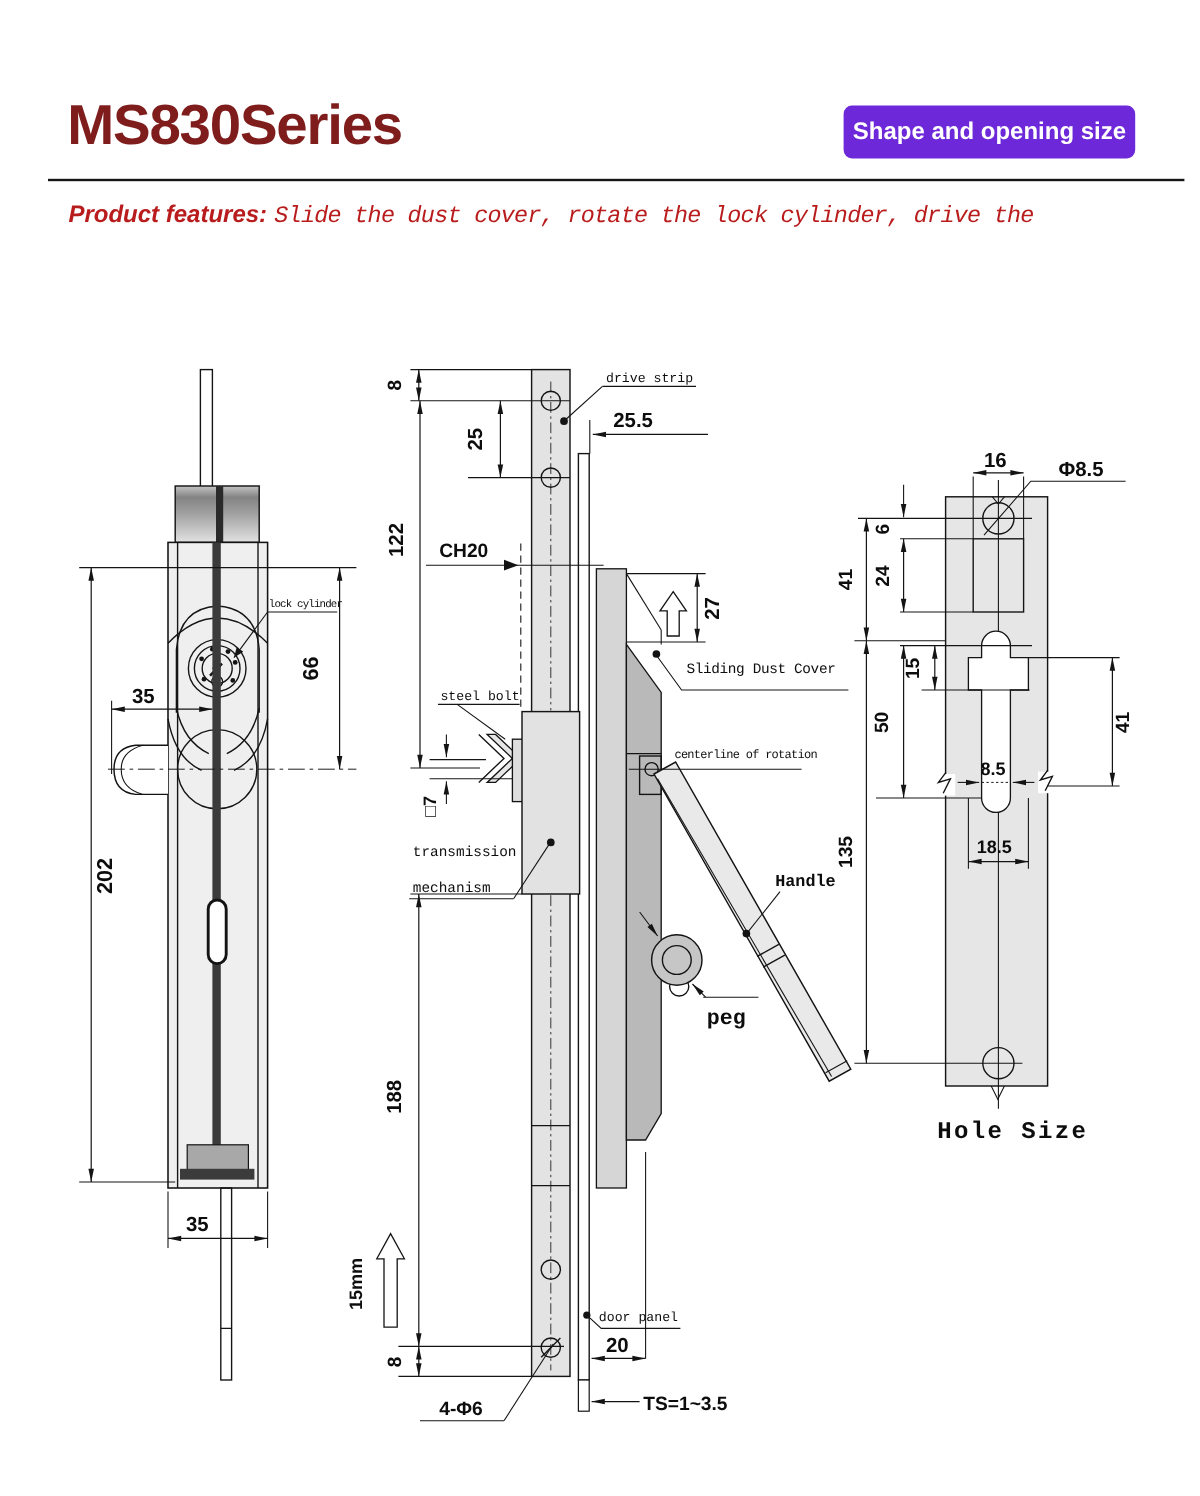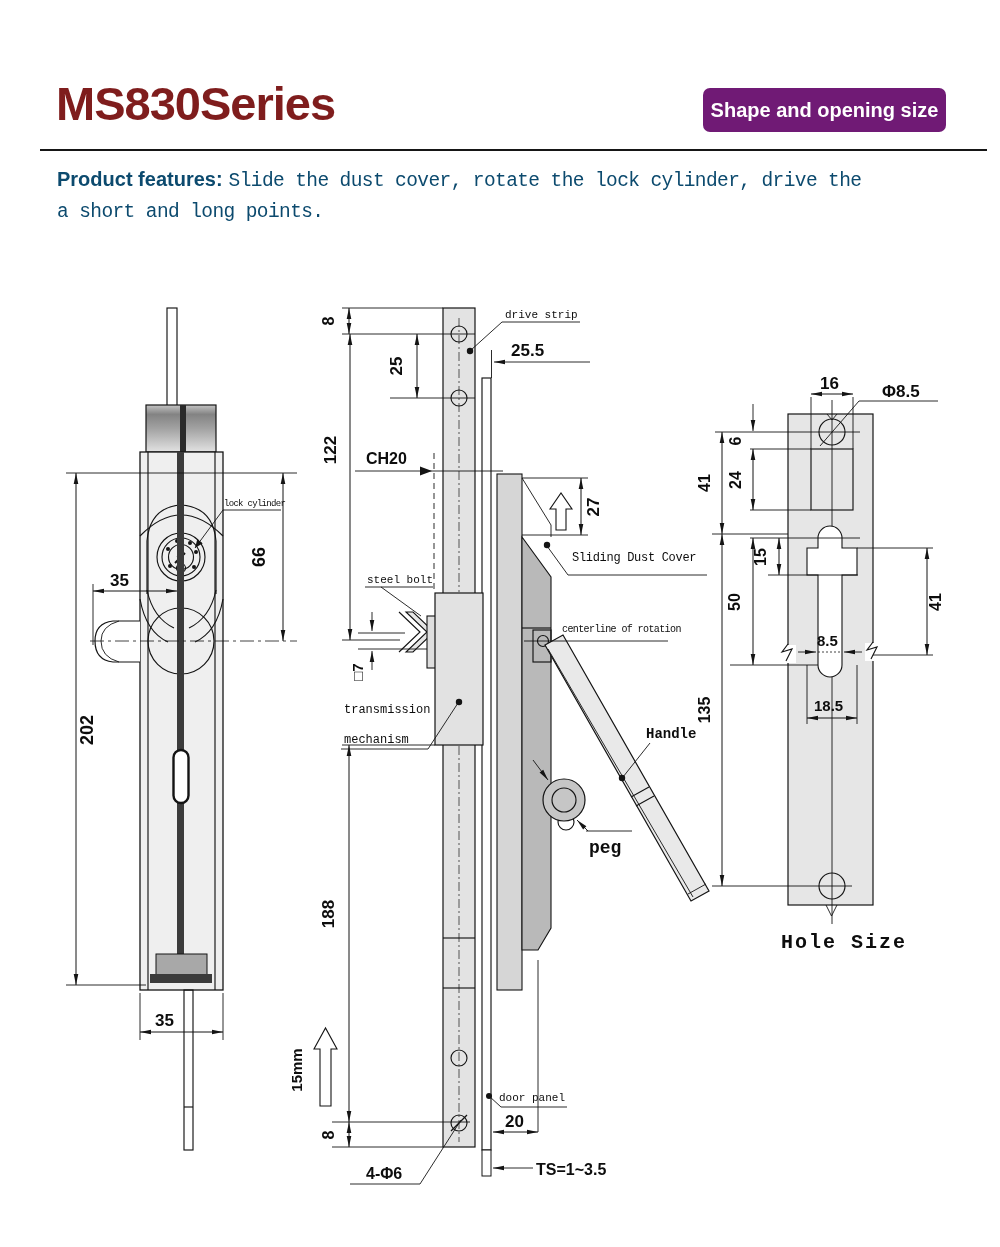--- a/index.html
+++ b/index.html
@@ -1,47 +1,46 @@
 <!DOCTYPE html>
 <html><head>
 <meta charset="utf-8">
 <style>
   html,body{margin:0;padding:0;}
   body{width:1000px;height:1247px;position:relative;background:#fff;
        font-family:"Liberation Sans",sans-serif;overflow:hidden;}
   .page-title{position:absolute;left:56px;top:76px;font-size:47px;font-weight:bold;
        color:#7f1d1d;letter-spacing:-1px;}
-  .badge{position:absolute;left:703px;top:88px;width:243px;height:44px;background:#701a75;
+  .badge{position:absolute;left:703px;top:88px;width:243px;height:44px;background:#6d28d9;
        border-radius:7px;color:#fff;font-size:20px;font-weight:bold;display:flex;
        align-items:center;justify-content:center;}
   .rule{position:absolute;left:40px;top:149px;width:947px;height:2px;background:#161616;}
   .features{position:absolute;left:57px;top:164px;width:916px;
        font-family:"Liberation Mono",monospace;font-size:19.5px;line-height:31px;
-       color:#0c4a6e;letter-spacing:-0.6px;}
+       color:#b91c1c;letter-spacing:-0.6px;font-style:italic;}
   .feat-label{font-family:"Liberation Sans",sans-serif;font-weight:bold;font-size:20px;
        letter-spacing:0;padding-right:6px;}
   svg{position:absolute;left:0;top:0;}
   .s  {stroke:#141414;stroke-width:1.15;fill:none;}
   .s9 {stroke:#141414;stroke-width:0.9;fill:none;}
   .dim{stroke:#141414;stroke-width:1;fill:none;}
   .cl {stroke:#141414;stroke-width:0.8;stroke-dasharray:14 4 3 4;fill:none;}
   .cl2{stroke:#141414;stroke-width:0.7;stroke-dasharray:9 3 2 3;fill:none;}
   .dash{stroke:#141414;stroke-width:0.9;stroke-dasharray:6 4;fill:none;}
   text.d {font-family:"Liberation Sans",sans-serif;font-weight:bold;fill:#0d0d0d;}
   text.lab{font-family:"Liberation Mono",monospace;fill:#0d0d0d;}
 </style>
 </head>
 <body>
 
 <div class="page-title">MS830Series</div>
 <div class="badge">Shape and opening size</div>
 <div class="rule"></div>
 <div class="features">
   <div><span class="feat-label">Product features:</span><span>Slide the dust cover, rotate the lock cylinder, drive the</span></div>
-  <div>a short and long points.</div>
 </div>
 
 <svg width="1000" height="1247" viewBox="0 0 1000 1247">
 <defs>
   <marker id="as" viewBox="0 0 12 8" markerWidth="12" markerHeight="8" refX="0.5" refY="4" orient="auto" markerUnits="userSpaceOnUse">
     <path d="M0.5,4 L11.5,1.7 L11.5,6.3 Z" fill="#141414"></path>
   </marker>
   <marker id="ae" viewBox="0 0 12 8" markerWidth="12" markerHeight="8" refX="11.5" refY="4" orient="auto" markerUnits="userSpaceOnUse">
     <path d="M11.5,4 L0.5,1.7 L0.5,6.3 Z" fill="#141414"></path>
   </marker>

